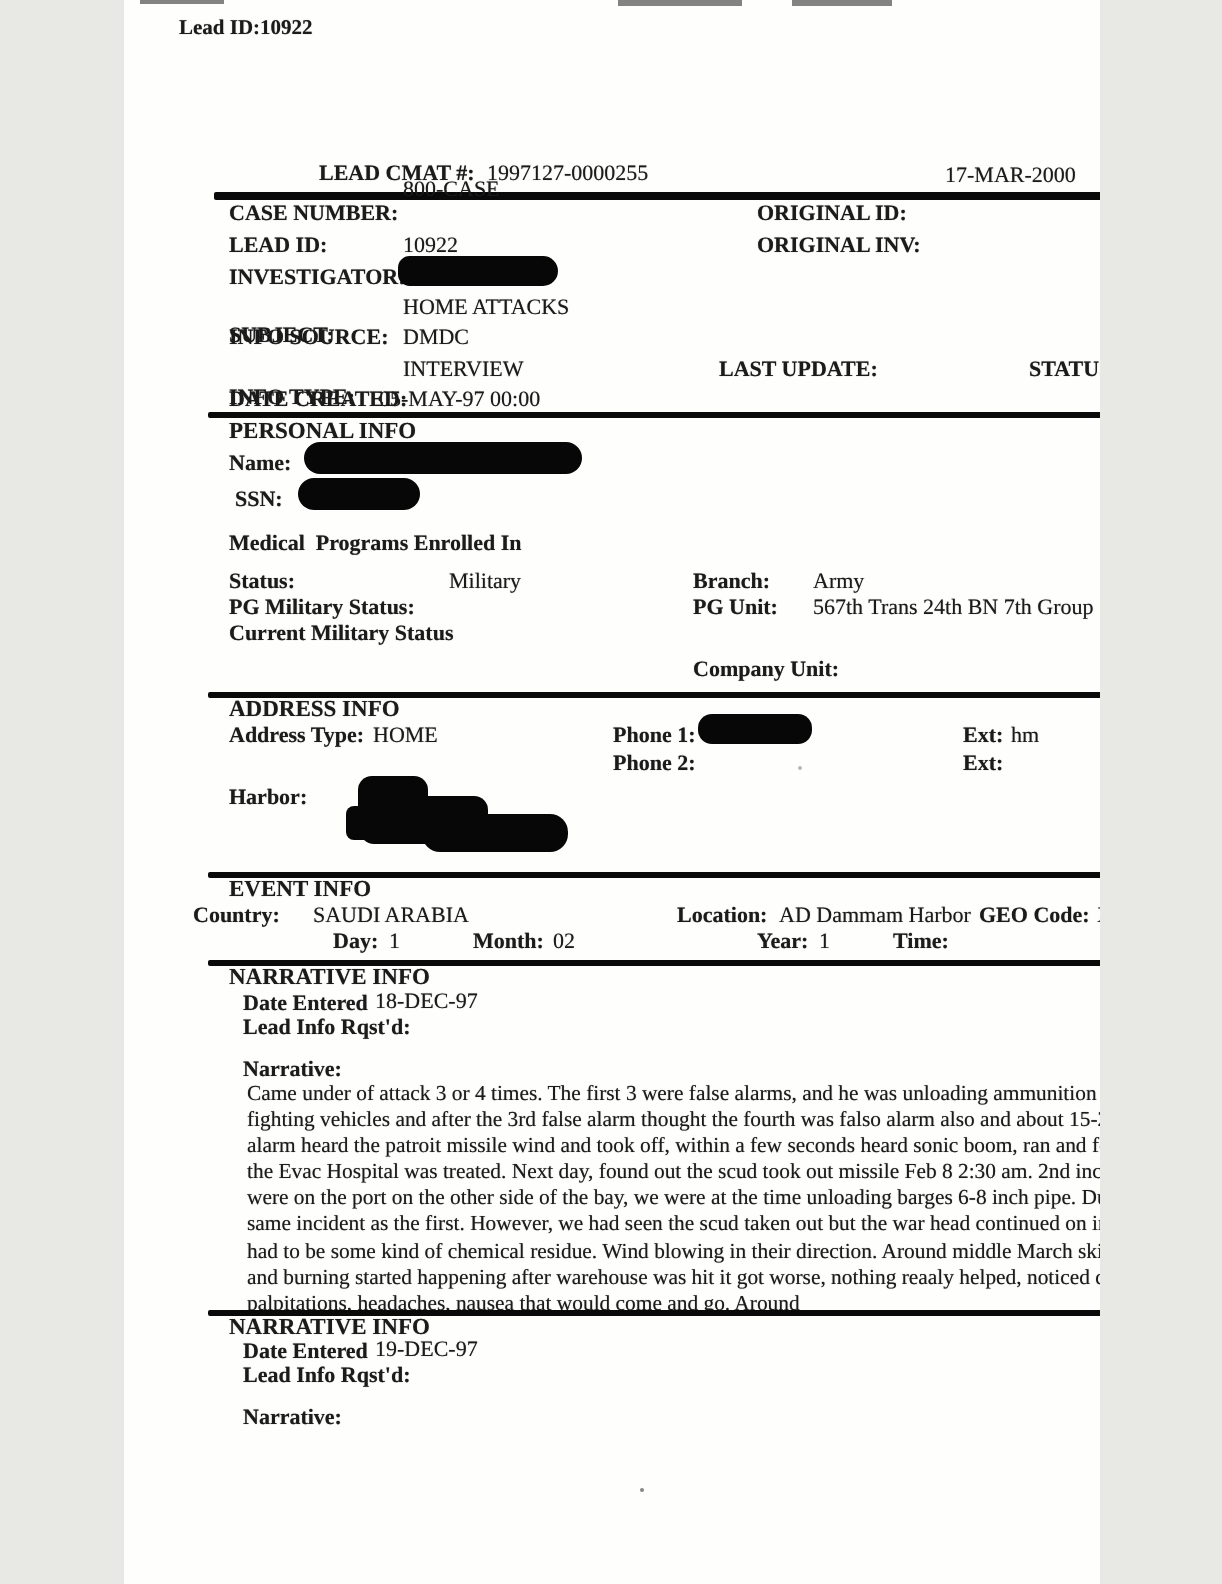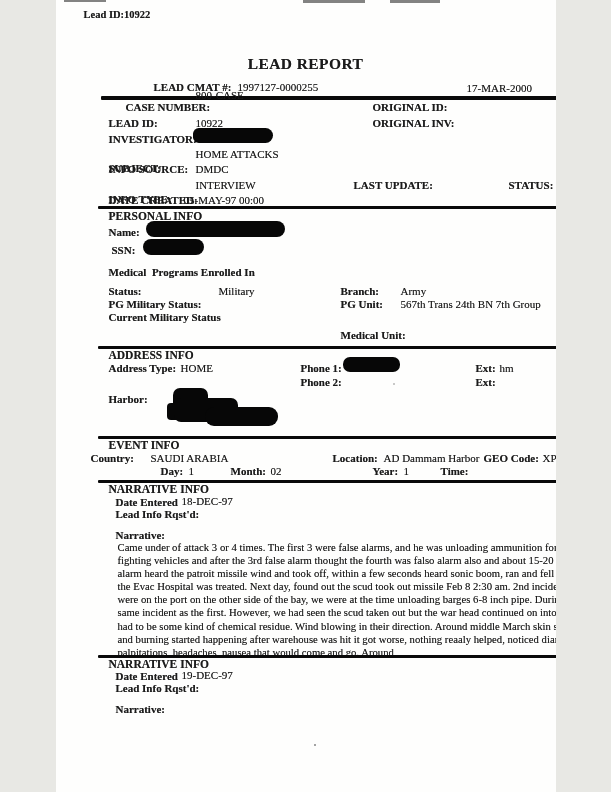--- a/index.html
+++ b/index.html
@@ -5,21 +5,20 @@
   html,body{margin:0;padding:0;background:#e8e8e4;}
   .page{
     position:relative;
     width:488px;height:792px;
     margin:0 auto;
     background:#fefefd;
     font-family:"Liberation Serif","DejaVu Serif",serif;
     color:#1b1b1b;
     overflow:hidden;
     text-shadow:0 0 .45px rgba(20,20,20,.55);
-    padding-left:12px;
   }
   .abs{position:absolute;white-space:pre;font-size:11px;line-height:12px;}
   .lbl{font-weight:bold;}
   .sechead{font-weight:bold;font-size:11.5px;}
   .title{position:absolute;left:0;right:0;text-align:center;font-weight:bold;font-size:15.5px;letter-spacing:.4px;}
   .rule{position:absolute;background:#0a0a0a;height:3px;border-radius:1px;}
   .redact{position:absolute;background:#070707;}
   .redact-i{display:inline-block;background:#070707;vertical-align:text-bottom;}
   .para{position:absolute;font-size:10.7px;line-height:13.1px;white-space:pre-wrap;text-align:left;}
   .scanmark{position:absolute;background:#5a5a58;opacity:.75;}
@@ -35,28 +34,27 @@
   <div class="scanmark" style="left:334px;top:0;width:50px;height:3px;"></div>
   <div class="scanmark" style="left:586px;top:0;width:25px;height:3px;"></div>
   <div class="speck" style="left:537px;top:527px;"></div>
   <div class="speck" style="left:258px;top:744px;"></div>
   <div class="speck" style="left:556px;top:108px;"></div>
   <div class="speck" style="left:337px;top:383px;opacity:.35;"></div>
 
   <div class="abs lbl" style="left:28px;top:9px;font-size:10.5px;">Lead ID:10922</div>
   <div class="abs" style="left:512px;top:14px;font-size:10.5px;">Page   1 of    4</div>
 
-  <div class="title" style="top:55px;">LEAD REPORT</div>
 
   <div class="abs lbl" style="left:98px;top:81px;">LEAD CMAT #:</div>
   <div class="abs" style="left:182px;top:81px;">1997127-0000255</div>
   <div class="abs" style="left:411px;top:82px;">17-MAR-2000</div>
   <div class="rule" style="left:45px;top:96px;width:518px;height:3.5px;"></div>
 
-  <div class="abs lbl" style="left:70px;top:101px;">CASE NUMBER:</div>
+  <div class="abs lbl" style="left:53px;top:101px;">CASE NUMBER:</div>
   <div class="abs" style="left:140px;top:89px;">800-CASE</div>
   <div class="abs lbl" style="left:317px;top:101px;">ORIGINAL ID:</div>
 
   <div class="abs lbl" style="left:53px;top:117px;">LEAD ID:</div>
   <div class="abs" style="left:140px;top:117px;">10922</div>
   <div class="abs lbl" style="left:317px;top:117px;">ORIGINAL INV:</div>
 
   <div class="abs lbl" style="left:53px;top:133px;">INVESTIGATOR:</div>
   <div class="redact" style="left:137px;top:128px;width:80px;height:15px;border-radius:7px 9px 9px 7px;"></div>
 
@@ -88,21 +86,21 @@
   <div class="abs lbl" style="left:53px;top:285px;">Status:</div>
   <div class="abs" style="left:163px;top:285px;">Military</div>
   <div class="abs lbl" style="left:285px;top:285px;">Branch:</div>
   <div class="abs" style="left:345px;top:285px;">Army</div>
 
   <div class="abs lbl" style="left:53px;top:298px;">PG Military Status:</div>
   <div class="abs lbl" style="left:285px;top:298px;">PG Unit:</div>
   <div class="abs" style="left:345px;top:298px;">567th Trans 24th BN 7th Group</div>
 
   <div class="abs lbl" style="left:53px;top:311px;">Current Military Status</div>
-  <div class="abs lbl" style="left:285px;top:329px;">Medical Unit:</div>
+  <div class="abs lbl" style="left:285px;top:329px;">Company Unit:</div>
 
   <div class="rule" style="left:42px;top:346px;width:520px;"></div>
 
   <div class="abs sechead" style="left:53px;top:349px;">ADDRESS INFO</div>
   <div class="abs lbl" style="left:53px;top:362px;">Address Type:</div>
   <div class="abs" style="left:125px;top:362px;">HOME</div>
   <div class="abs lbl" style="left:245px;top:362px;">Phone 1:</div>
   <div class="redact" style="left:287px;top:357px;width:57px;height:15px;border-radius:7px;"></div>
   <div class="abs lbl" style="left:420px;top:362px;">Ext:</div>
   <div class="abs" style="left:444px;top:362px;">hm</div>

